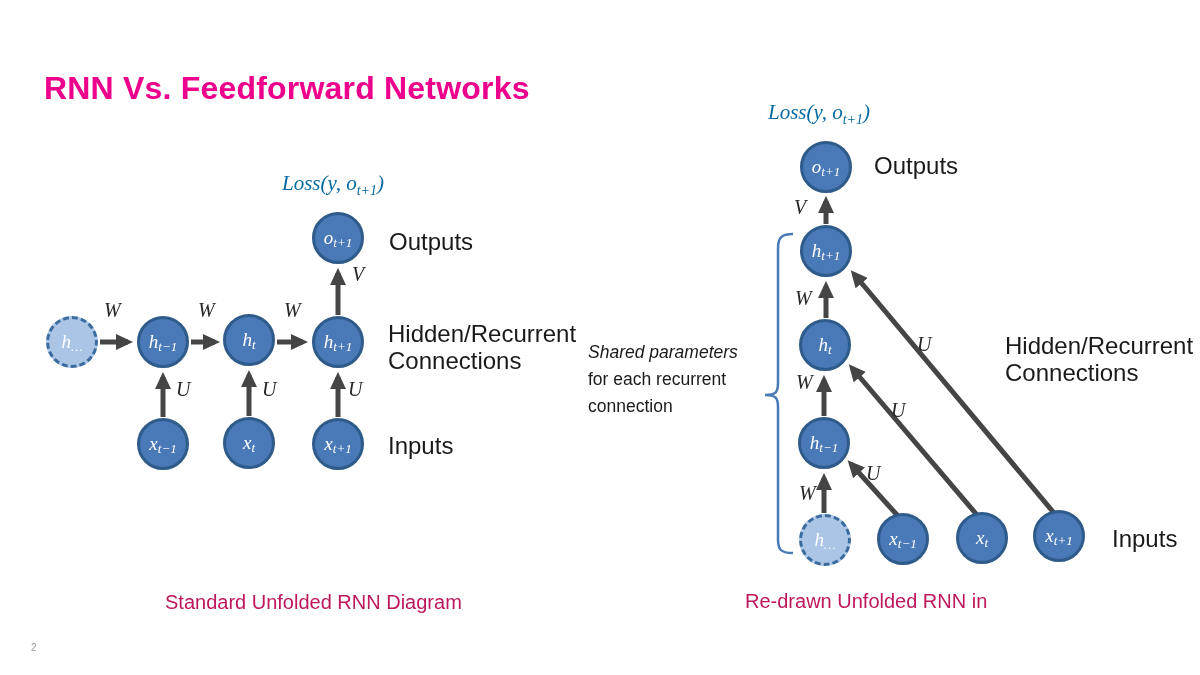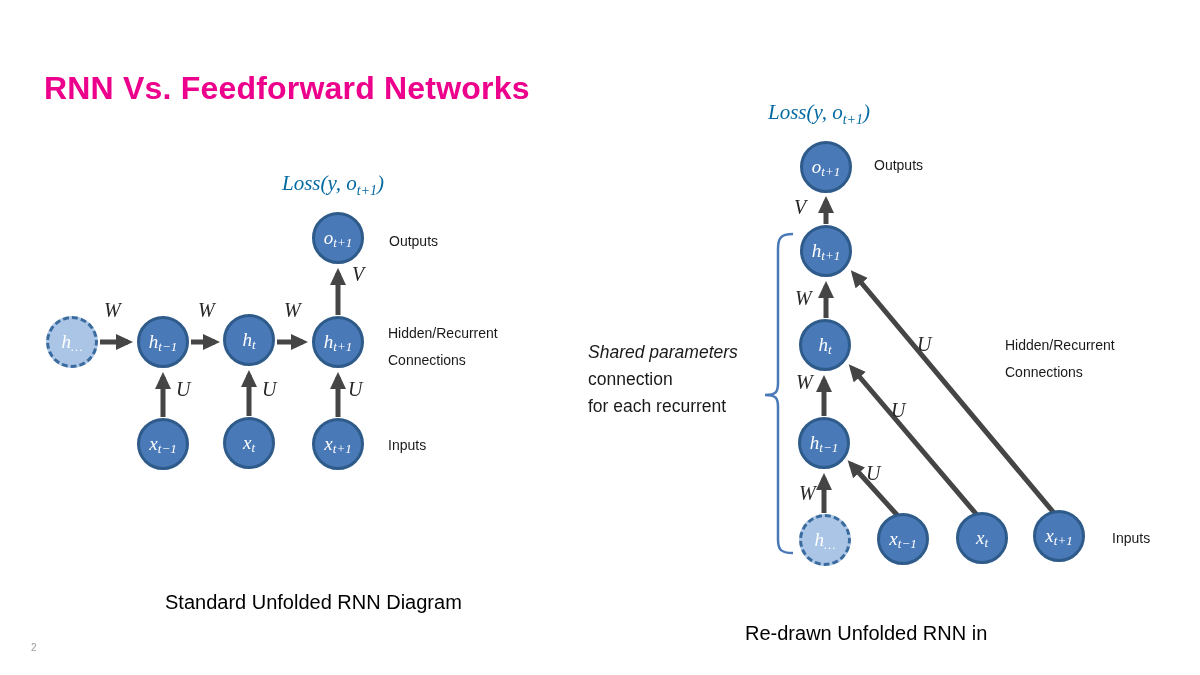--- a/index.html
+++ b/index.html
@@ -25,25 +25,25 @@
   .elabel{
     position:absolute;font-family:"Liberation Serif",serif;font-style:italic;
     font-size:20px;color:#262626;z-index:3;white-space:nowrap;
   }
   .loss{
     position:absolute;font-family:"Liberation Serif",serif;font-style:italic;
     font-size:21px;color:#0369a1;z-index:3;white-space:nowrap;
   }
   .loss .ns{font-size:14px;vertical-align:-5px;}
   .slabel{
-    position:absolute;font-size:14px;color:#1a1a1a;z-index:3;
+    position:absolute;font-size:24px;color:#1a1a1a;z-index:3;
     line-height:27px;white-space:nowrap;
   }
   .caption{
-    position:absolute;font-size:20px;color:#000000;z-index:3;
+    position:absolute;font-size:20px;color:#be185d;z-index:3;
     line-height:28px;white-space:nowrap;
   }
   .annotation{
     position:absolute;font-size:17.5px;color:#1a1a1a;line-height:27px;
     z-index:3;white-space:nowrap;
   }
   .annotation .it{font-style:italic;margin-top:7px;}
   #page-number{
     left:31px;top:642px;font-size:10px;color:#9a9a9a;z-index:3;
   }
@@ -184,31 +184,31 @@
     <span class="elabel" style="left:794px;top:196px;">V</span>
     <span class="elabel" style="left:795px;top:287px;">W</span>
     <span class="elabel" style="left:796px;top:371px;">W</span>
     <span class="elabel" style="left:799px;top:482px;">W</span>
     <span class="elabel" style="left:866px;top:462px;">U</span>
     <span class="elabel" style="left:891px;top:399px;">U</span>
     <span class="elabel" style="left:917px;top:333px;">U</span>
 
     <div class="annotation" style="left:588px;top:332px;">
       <div class="it">Shared parameters</div>
+      <div>for each recurrent</div>
       <div>connection</div>
-      <div>for each recurrent</div>
     </div>
 
     <div class="slabel" style="left:874px;top:152px;">Outputs</div>
     <div class="slabel" style="left:1005px;top:332px;">
       <div>Hidden/Recurrent</div>
       <div>Connections</div>
     </div>
     <div class="slabel" style="left:1112px;top:525px;">Inputs</div>
 
-    <div class="caption" style="left:745px;top:587px;margin-top:32px;">
+    <div class="caption" style="left:745px;top:587px;">
       <div>Re-drawn Unfolded RNN in</div>
     </div>
   </div>
 
   <div id="page-number" class="abs">2</div>
 
 </div>
 
 </body></html>

